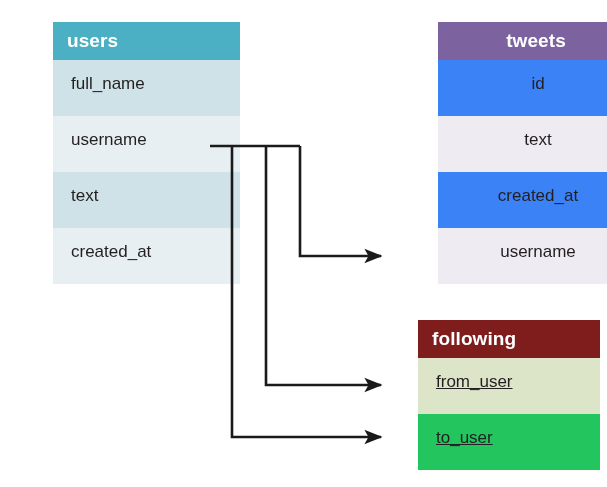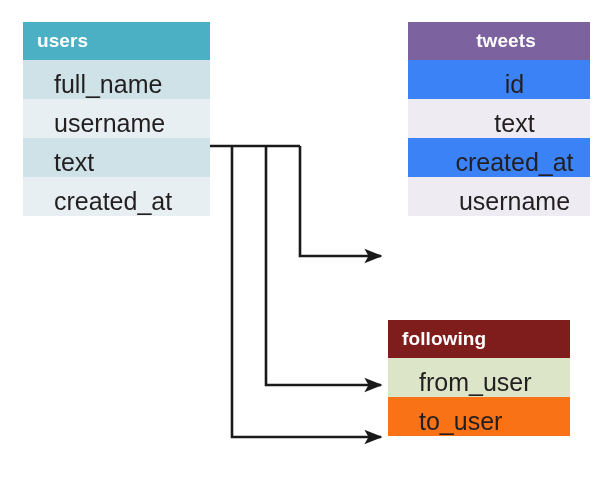--- a/index.html
+++ b/index.html
@@ -15,60 +15,61 @@
     position: relative;
     width: 607px;
     height: 487px;
     background: #ffffff;
     overflow: hidden;
   }
 
   .table-box {
     position: absolute;
     box-sizing: border-box;
+    margin-left: 30px;
   }
 
   .tbl-header {
     box-sizing: border-box;
     height: 38px;
     line-height: 38px;
     padding-left: 14px;
     color: #ffffff;
     font-weight: bold;
     font-size: 19px;
     letter-spacing: 0.1px;
     white-space: nowrap;
     overflow: hidden;
   }
 
   .tbl-row {
     box-sizing: border-box;
-    height: 39px;
+    height: 56px;
     line-height: 48px;
-    padding-left: 31px;
-    font-size: 25px;
+    padding-left: 18px;
+    font-size: 17px;
     color: #231f20;
     white-space: nowrap;
     overflow: hidden;
   }
 
   
   .users .tbl-header { background: #4bb0c4; }
   .users .row-a { background: #cfe2e8; }
   .users .row-b { background: #e8eff2; }
 
   
   .tweets .tbl-header { background: #7d62a0; }
   .tweets .row-a { background: #3b82f6; }
   .tweets .row-b { background: #eeecf2; }
 
   
   .following .tbl-header { background: #7f1d1d; }
-  .following .row-a { background: #dde5c9; }
-  .following .row-b { background: #f97316; }
+  .following .row-a { background: #dde5c9; text-decoration: underline; }
+  .following .row-b { background: #22c55e; text-decoration: underline; }
 
   #connectors {
     position: absolute;
     left: 0;
     top: 0;
     width: 607px;
     height: 487px;
     pointer-events: none;
   }
 </style>

